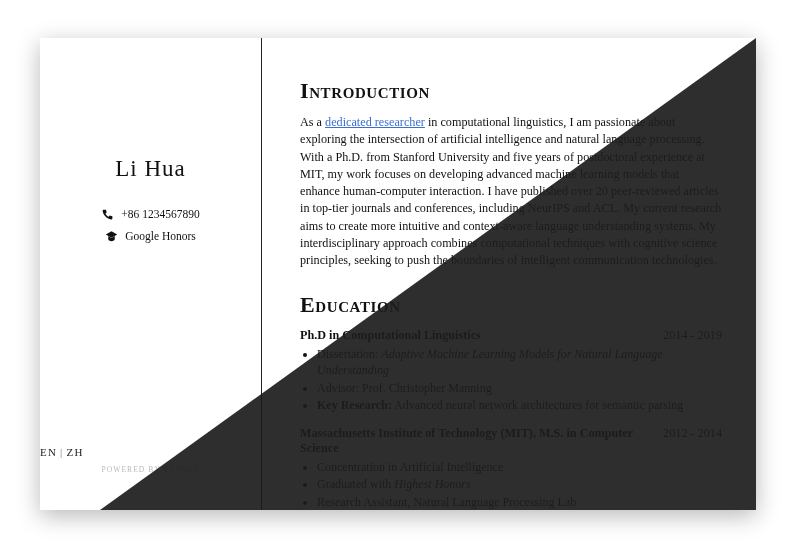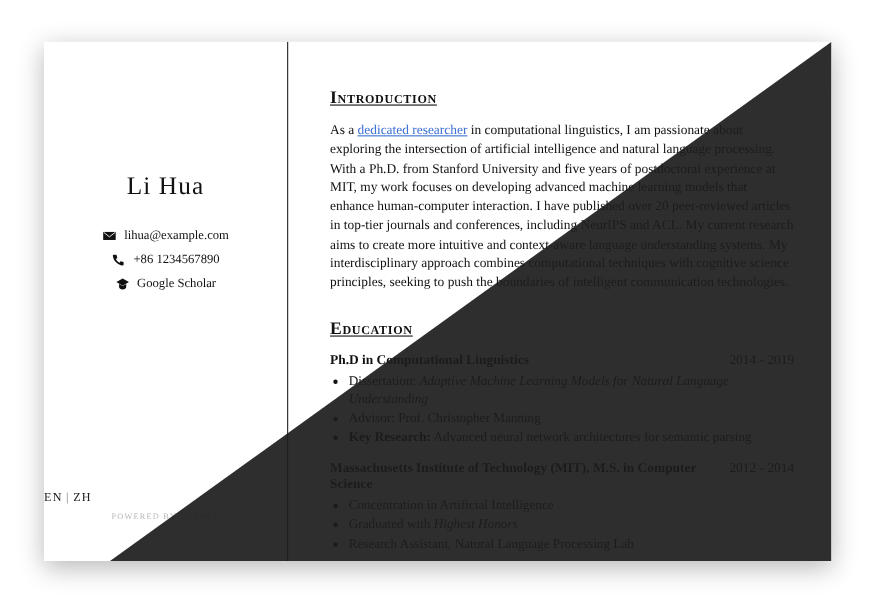--- a/index.html
+++ b/index.html
@@ -132,22 +132,21 @@
   .section-title {
     font-size: 19px;
     color: #111;
     letter-spacing: 0.6px;
     margin: 0 0 10px 0;
     font-variant: small-caps;
     text-transform: capitalize;
     font-family: "Liberation Serif", serif;
   }
   .section-title .first {
-    font-size: 16px;
-    text-decoration: underline;
+    font-size: 22px;
   }
 
   .intro-text {
     font-size: 12.2px;
     line-height: 17.3px;
     color: #111;
     text-align: left;
     margin: 0 0 22px 0;
   }
 
@@ -186,45 +185,36 @@
 <body>
 
 <div id="page">
 
   <div class="card">
 
     <div class="left-col">
       <div class="name">Li Hua</div>
 
       <div class="contact">
-        <div class="contact-row">
-          <span class="contact-icon">
-            <svg width="13" height="13" viewBox="0 0 16 16">
-                <rect x="1" y="3.5" width="14" height="9" fill="#111"></rect>
-                <path d="M1.6 4 L8 9 L14.4 4" fill="none" stroke="#fff" stroke-width="1"></path>
-              </svg>
-          </span>
-          <span>lihua@example.com</span>
-        </div>
         <div class="contact-row">
           <span class="contact-icon">
             <svg width="13" height="13" viewBox="0 0 16 16">
                 <path d="M3 2 L6 2 L7 5.5 L5.4 6.8 C6.3 8.7 7.6 10 9.4 10.8 L10.6 9.2 L14 10.2 L14 13 C14 13.6 13.6 14 13 14 C7.6 13.7 2.3 8.4 2 3 C2 2.4 2.4 2 3 2 Z" fill="#111"></path>
               </svg>
           </span>
           <span>+86 1234567890</span>
         </div>
         <div class="contact-row">
           <span class="contact-icon">
             <svg width="13" height="13" viewBox="0 0 16 16">
                 <path d="M8 1.5 L15 5.5 L8 9.5 L1 5.5 Z" fill="#111"></path>
                 <path d="M4 7.5 L4 11 C4 12.6 5.8 13.8 8 13.8 C10.2 13.8 12 12.6 12 11 L12 7.5 L8 9.9 Z" fill="#111"></path>
               </svg>
           </span>
-          <span>Google Scholar</span>
+          <span>Google Honors</span>
         </div>
       </div>
 
       <div class="lang-switch">
         <span>EN</span><span class="sep">|</span><span>ZH</span>
       </div>
 
       <div class="powered">Powered by CVPAGE</div>
     </div>
 

